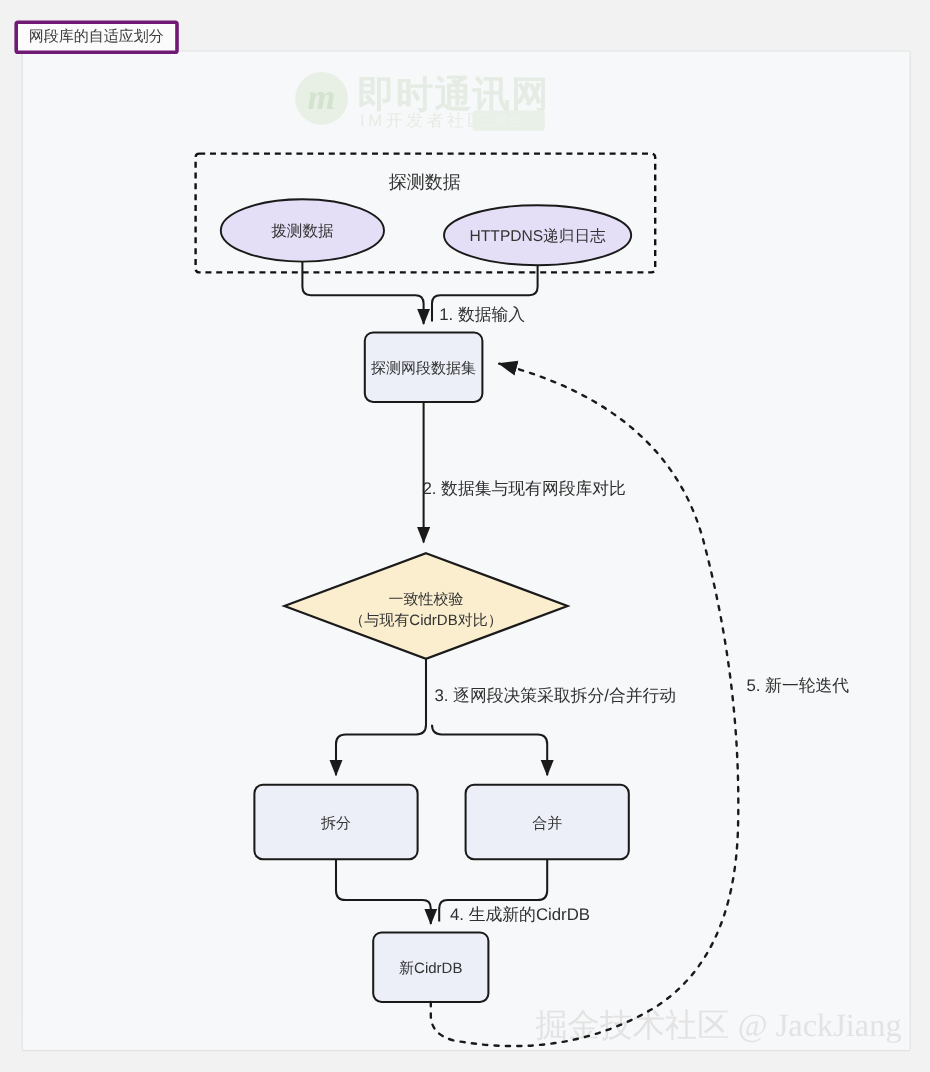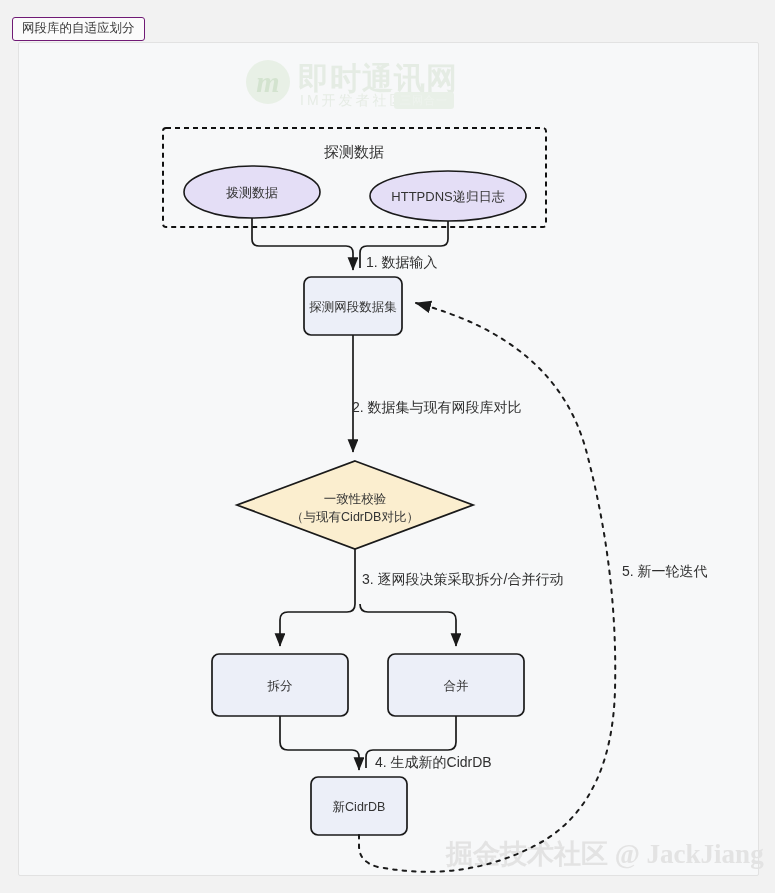--- a/index.html
+++ b/index.html
@@ -15,21 +15,21 @@
     background: #f2f2f2;
     overflow: hidden;
   }
   
   #title-tab {
     position: absolute;
     left: 12px;
     top: 17px;
     padding: 4px 9px 5px 9px;
     background: #fbfbfb;
-    border: 1px solid #701a75;
+    border: 3px solid #701a75;
     border-radius: 3px;
     font-size: 12.5px;
     color: #3a3a3a;
     line-height: 1;
     white-space: nowrap;
     z-index: 6;
   }
   
   #canvas {
     position: absolute;
@@ -102,21 +102,20 @@
   #wm-bottom {
     position: absolute;
     left: 446px;
     top: 836px;
     font-size: 27px;
     color: #e3e3e3;
     white-space: nowrap;
     z-index: 1;
     pointer-events: none;
     font-family: "Liberation Serif", "DejaVu Serif", serif;
-    font-weight: bold;
   }
   
   #diagram {
     position: absolute;
     left: 0;
     top: 0;
     width: 775px;
     height: 893px;
     z-index: 3;
   }

